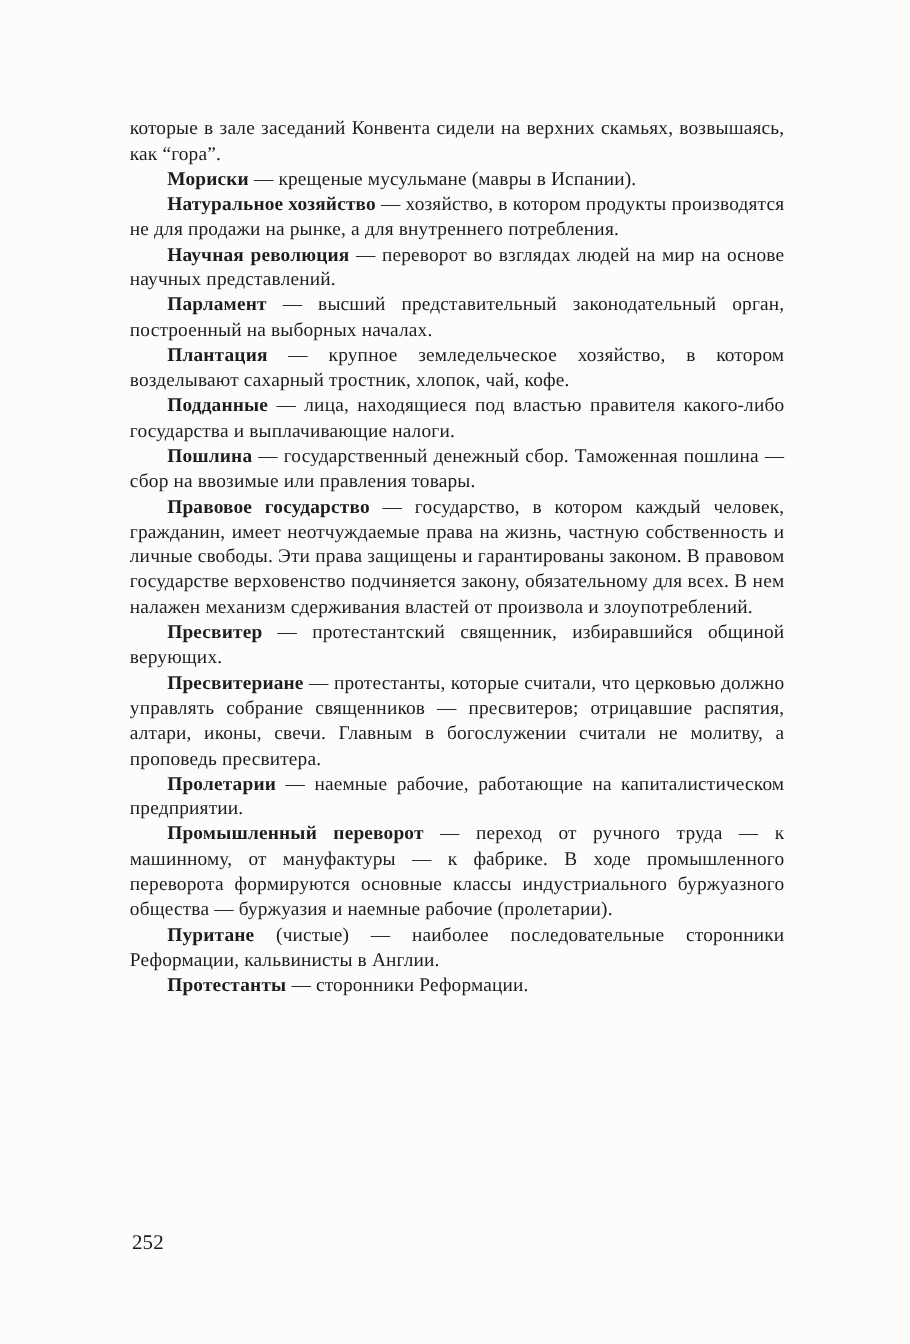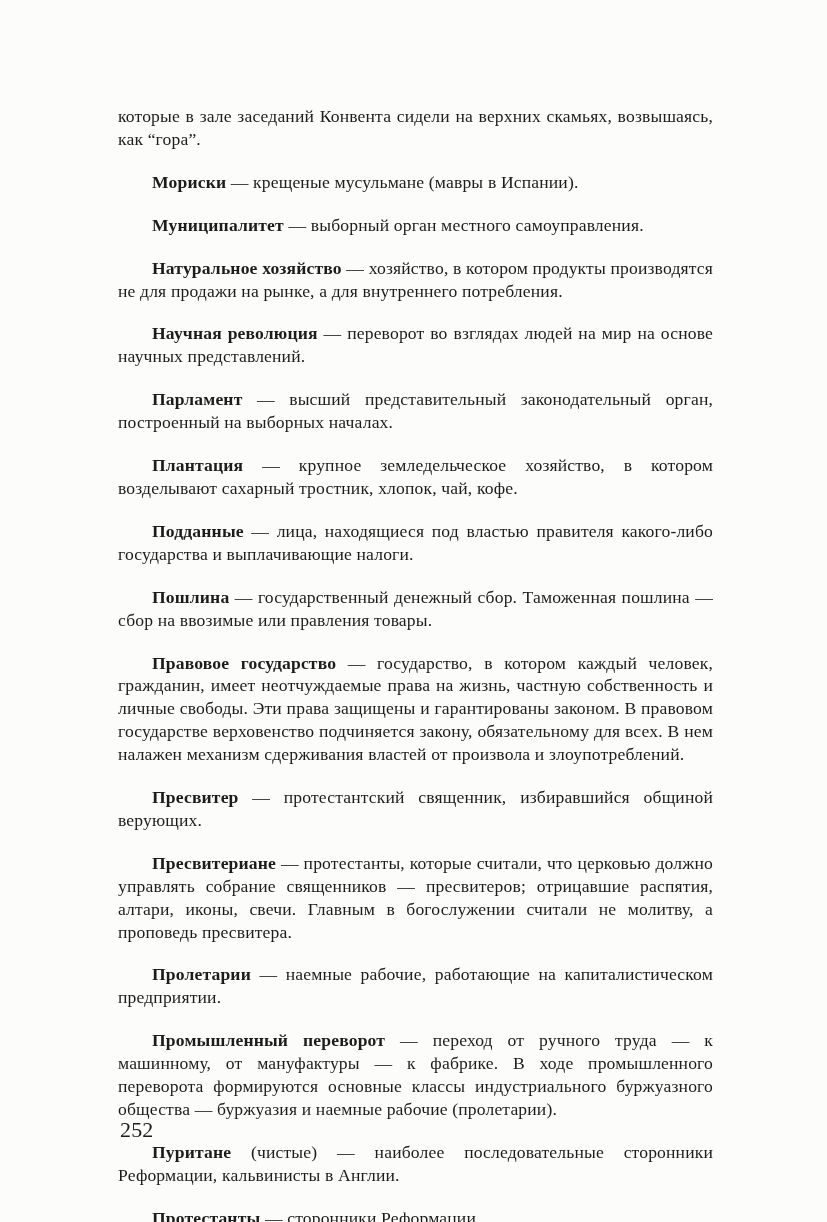--- a/index.html
+++ b/index.html
@@ -28,46 +28,44 @@
   .para {
     margin: 0;
     text-align: justify;
     text-justify: inter-word;
   }
   .para.continuation {
     text-indent: 0;
   }
   .para.entry {
     text-indent: 34px;
-    margin-top: 20px;
   }
   .term {
     font-weight: bold;
   }
   .suffix {
     font-weight: normal;
   }
   .page-number {
     position: absolute;
     left: 120px;
     bottom: 80px;
-    font-size: 22px;
+    font-size: 19px;
     color: #1c1c1c;
   }
 </style>
 </head>
 <body>
 
 <div class="page">
   <div class="text-block">
     <p class="para continuation">которые в зале заседаний Конвента сидели на верхних скамьях, возвышаясь, как “гора”.</p>
     <div id="entries">
   <p class="para entry"><b class="term">Мориски</b> <span class="definition">— крещеные мусульмане (мавры в Испании).</span></p>
 
-  <p class="para entry"><b class="term">Муниципалитет</b> <span class="definition">— выборный орган местного самоуправления.</span></p>
 
   <p class="para entry"><b class="term">Натуральное хозяйство</b> <span class="definition">— хозяйство, в котором продукты производятся не для продажи на рынке, а для внутреннего потребления.</span></p>
 
   <p class="para entry"><b class="term">Научная революция</b> <span class="definition">— переворот во взглядах людей на мир на основе научных представлений.</span></p>
 
   <p class="para entry"><b class="term">Парламент</b> <span class="definition">— высший представительный законодательный орган, построенный на выборных началах.</span></p>
 
   <p class="para entry"><b class="term">Плантация</b> <span class="definition">— крупное земледельческое хозяйство, в котором возделывают сахарный тростник, хлопок, чай, кофе.</span></p>
 
   <p class="para entry"><b class="term">Подданные</b> <span class="definition">— лица, находящиеся под властью правителя какого-либо государства и выплачивающие налоги.</span></p>

